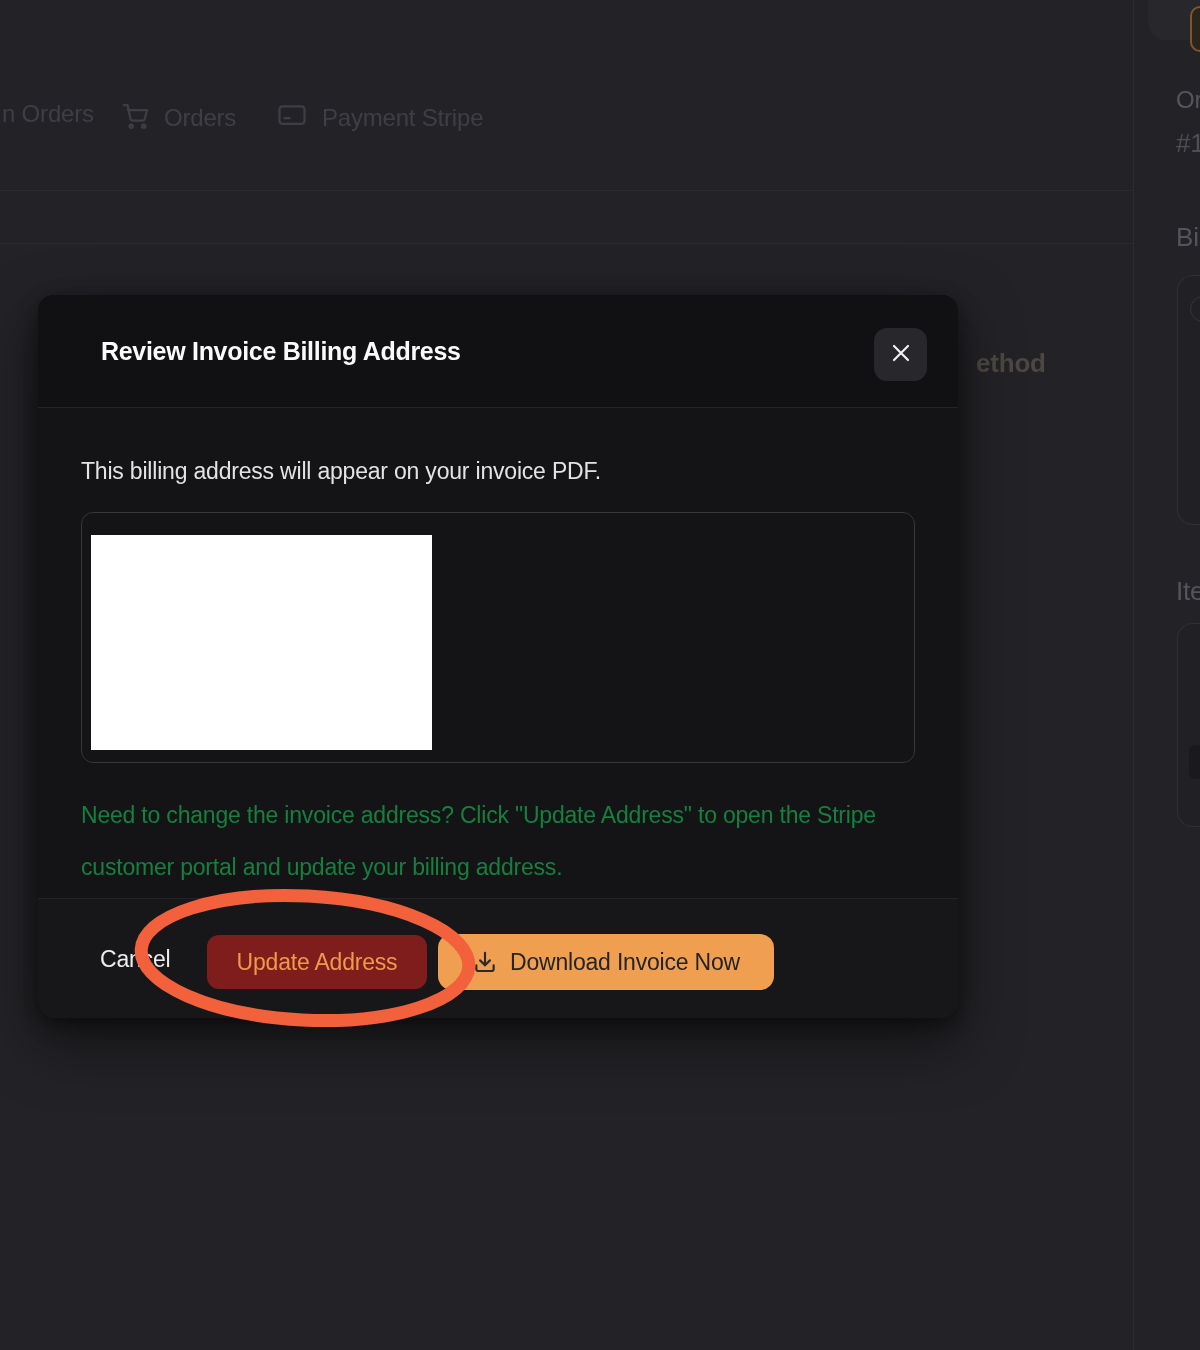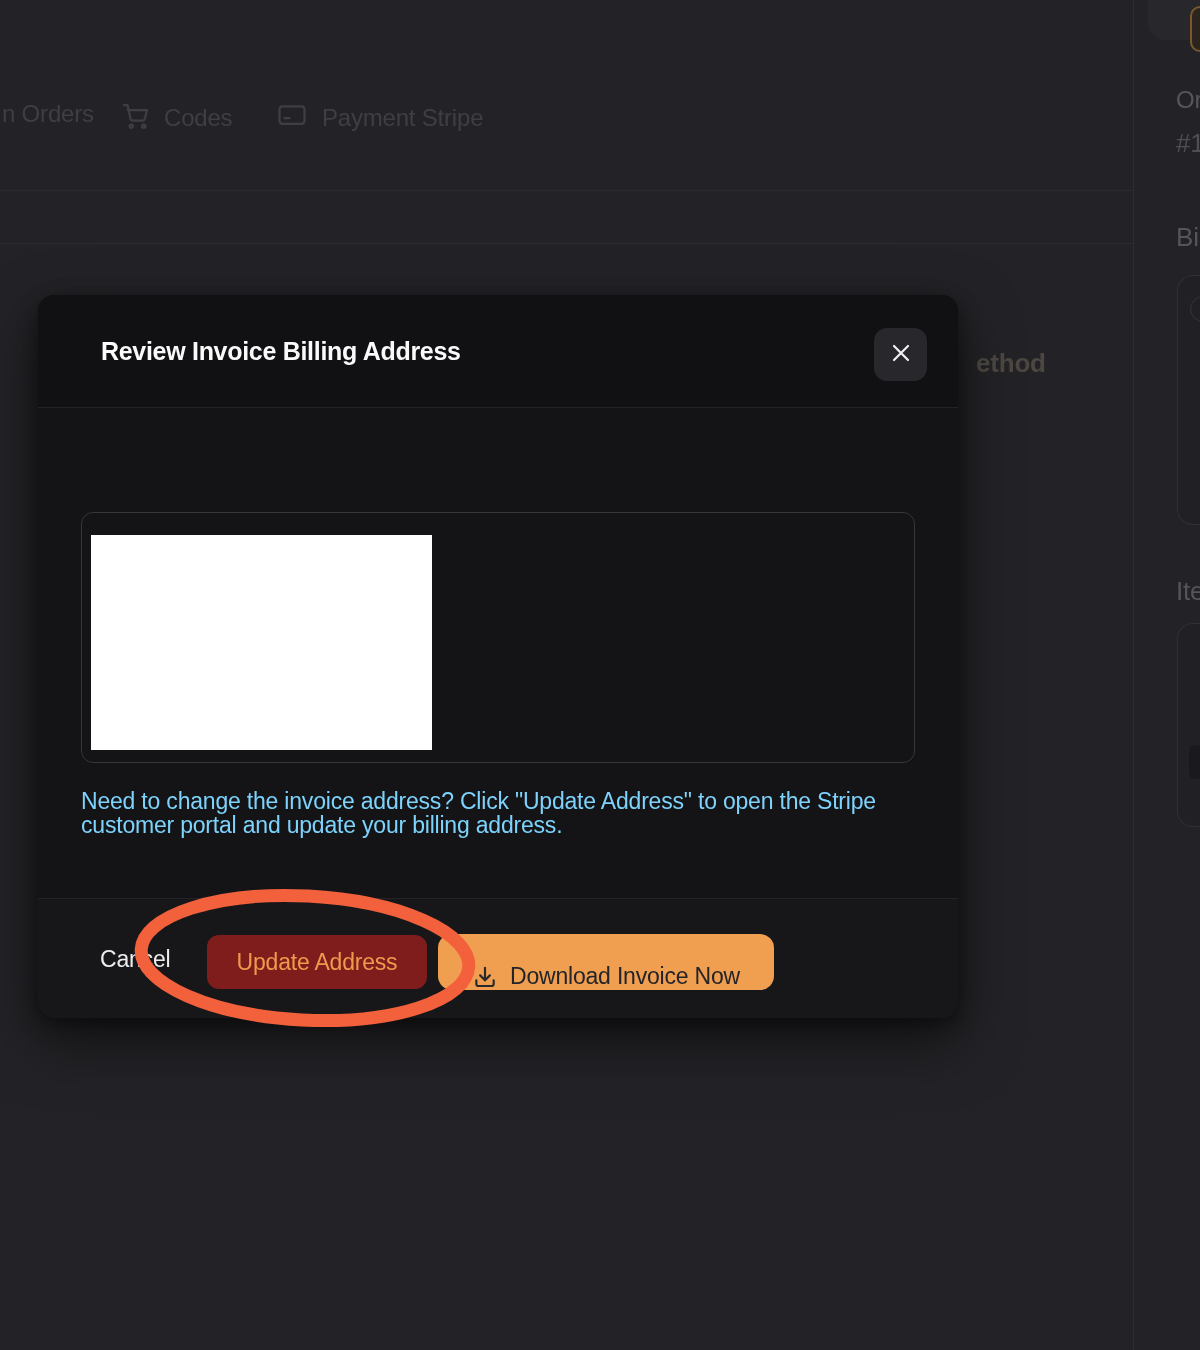--- a/index.html
+++ b/index.html
@@ -44,32 +44,32 @@
            color:#fafafa; letter-spacing:-0.3px;margin-left:20px; }
   .close-btn { position:absolute; left:836px; top:33px; width:53px; height:53px;
            background:#28282c; border:none; border-radius:13px; cursor:pointer;
            display:flex; align-items:center; justify-content:center; }
   .intro-text { position:absolute; left:43px; top:163px; font-size:23px; color:#e3e3e6; }
   .address-box { position:absolute; left:43px; top:217px; width:834px; height:251px;
            border:1px solid #36363b; border-radius:12px; background:#141417; }
   .white-rect { position:absolute; left:9px; top:22px; width:341px; height:215px;
            background:#ffffff; }
   .help-text { position:absolute; left:43px; top:494px; width:840px; font-size:23px;
-           line-height:24px; color:#7dd3fc; }
+           line-height:52px; color:#15803d; }
   .modal-footer { position:absolute; left:0; top:603px; width:100%; height:120px;
            background:#17171a; border-top:1px solid #232328; border-radius:0 0 16px 16px; }
   .cancel-btn { position:absolute; left:60px; top:33px; height:54px; padding:0 2px;
            display:flex; align-items:center; background:none; border:none; cursor:pointer;
            color:#ededf0; font-size:23px; font-family:inherit; letter-spacing:-0.2px; }
   .update-btn { position:absolute; left:169px; top:36px; width:220px; height:54px;
            background:#7f1d1d; border:none; border-radius:12px; cursor:pointer;
            color:#ee9a4d; font-size:23px; font-family:inherit; letter-spacing:-0.2px; }
   .download-btn { position:absolute; left:400px; top:35px; width:336px; height:56px;
            background:#f09f50; border:none; border-radius:14px; cursor:pointer;
-           display:flex; align-items:flex-end; justify-content:center; gap:12px;
+           display:flex; align-items:center; justify-content:center; gap:12px;
            color:#242428; font-size:23px; font-family:inherit; letter-spacing:-0.2px; }
   .download-btn svg { stroke:#2a2a2c; flex:0 0 auto; }
 
   
   .annotation { position:absolute; left:125px; top:878px; width:370px; height:165px;
            pointer-events:none; z-index:30; }
 </style>
 </head>
 <body>
 
@@ -84,21 +84,21 @@
   </div>
 
   <div class="dim-tab" style="left:120px">
     <span>
       <svg width="30" height="30" viewBox="0 0 24 24" fill="none" stroke-width="1.8" stroke-linecap="round" stroke-linejoin="round">
         <circle cx="9" cy="21" r="1.3"></circle>
           <circle cx="19" cy="21" r="1.3"></circle>
         <path d="M3 4h3l2.4 11.2a1.7 1.7 0 0 0 1.7 1.3h8a1.7 1.7 0 0 0 1.7-1.3L21.6 8H6.2"></path>
       </svg>
     </span>
-    <span>Codes</span>
+    <span>Orders</span>
   </div>
 
   <div class="dim-tab" style="left:276px">
     <span>
       <svg width="32" height="30" viewBox="0 0 24 24" fill="none" stroke-width="1.8" stroke-linecap="round" stroke-linejoin="round">
         <rect x="2" y="5" width="20" height="14" rx="2.5"></rect>
         <path d="M6 14.5h4"></path>
       </svg>
     </span>
     <span>Payment Stripe</span>
@@ -124,20 +124,21 @@
       <div class="modal-title">Review Invoice Billing Address</div>
       <button class="close-btn">
         <span>
           <svg width="24" height="24" viewBox="0 0 24 24" fill="none" stroke="#f0f0f2" stroke-width="2.2" stroke-linecap="round">
             <path d="M5 5l14 14M19 5L5 19"></path>
           </svg>
         </span>
       </button>
     </div>
 
+    <div class="intro-text">This billing address will appear on your invoice PDF.</div>
 
     <div class="address-box">
       <div class="white-rect"></div>
     </div>
 
     <div class="help-text">Need to change the invoice address? Click "Update Address" to open the Stripe customer portal and update your billing address.</div>
 
     <div class="modal-footer">
       <button class="cancel-btn">Cancel</button>
       <button class="update-btn">Update Address</button>

